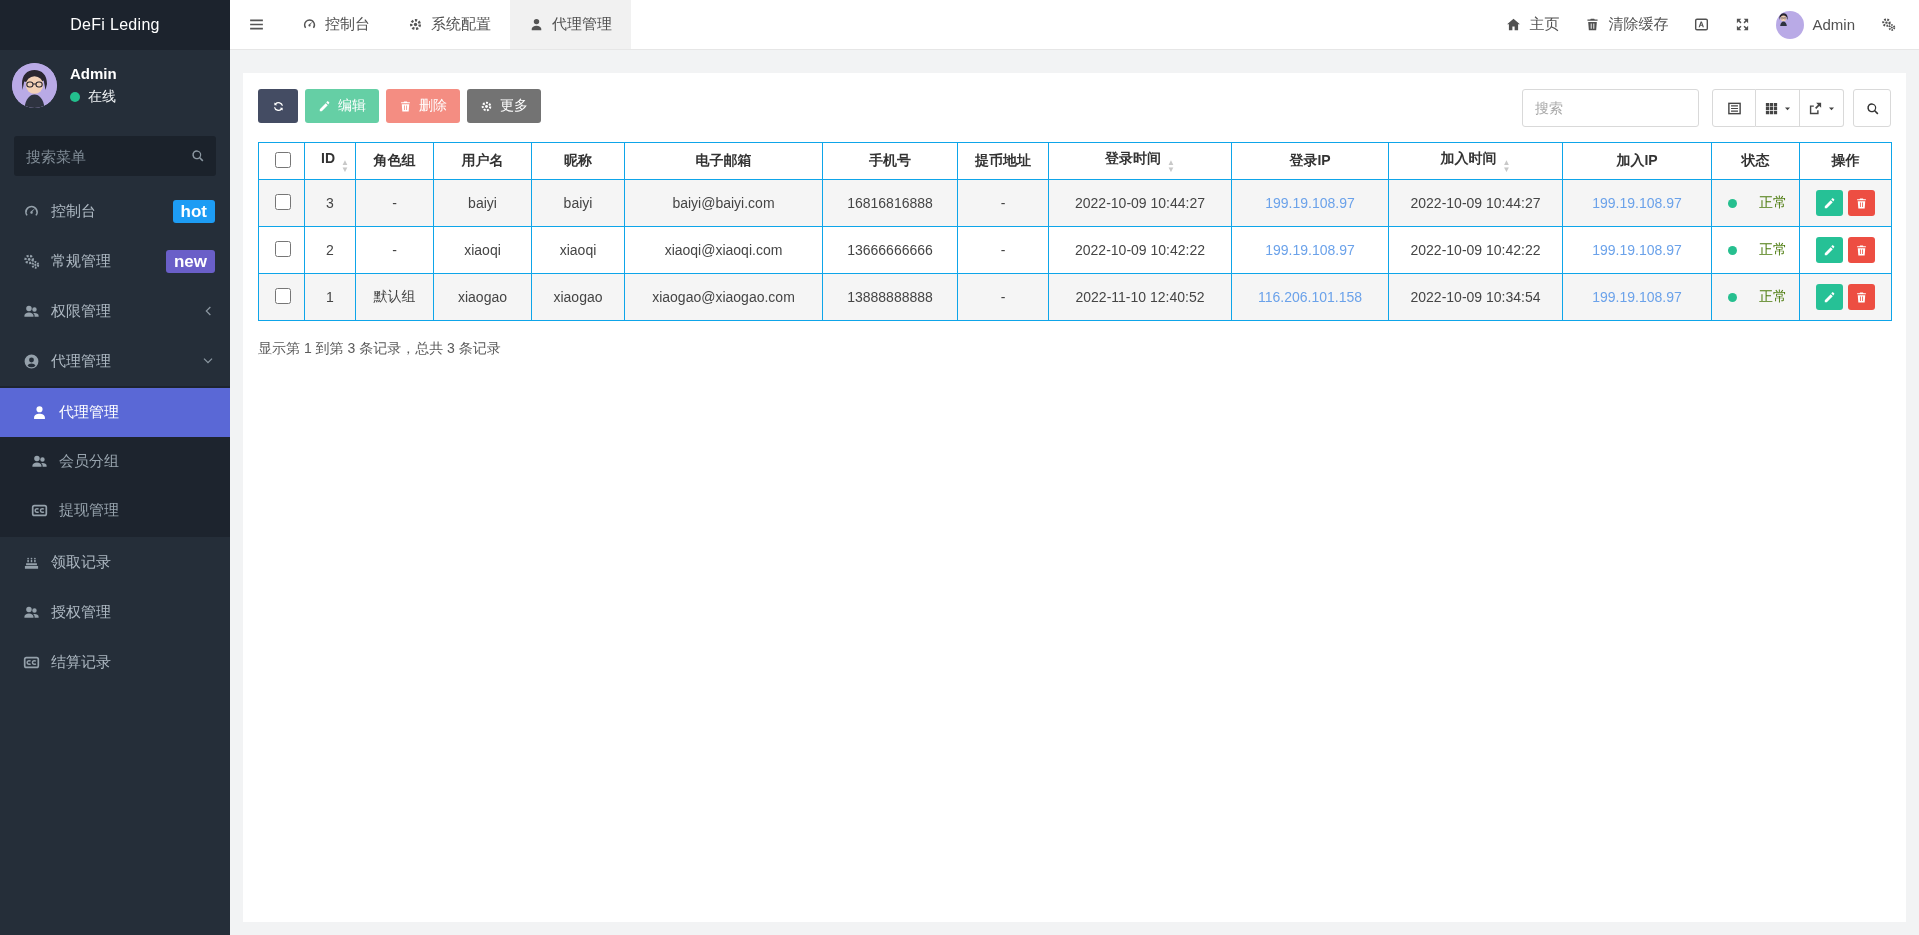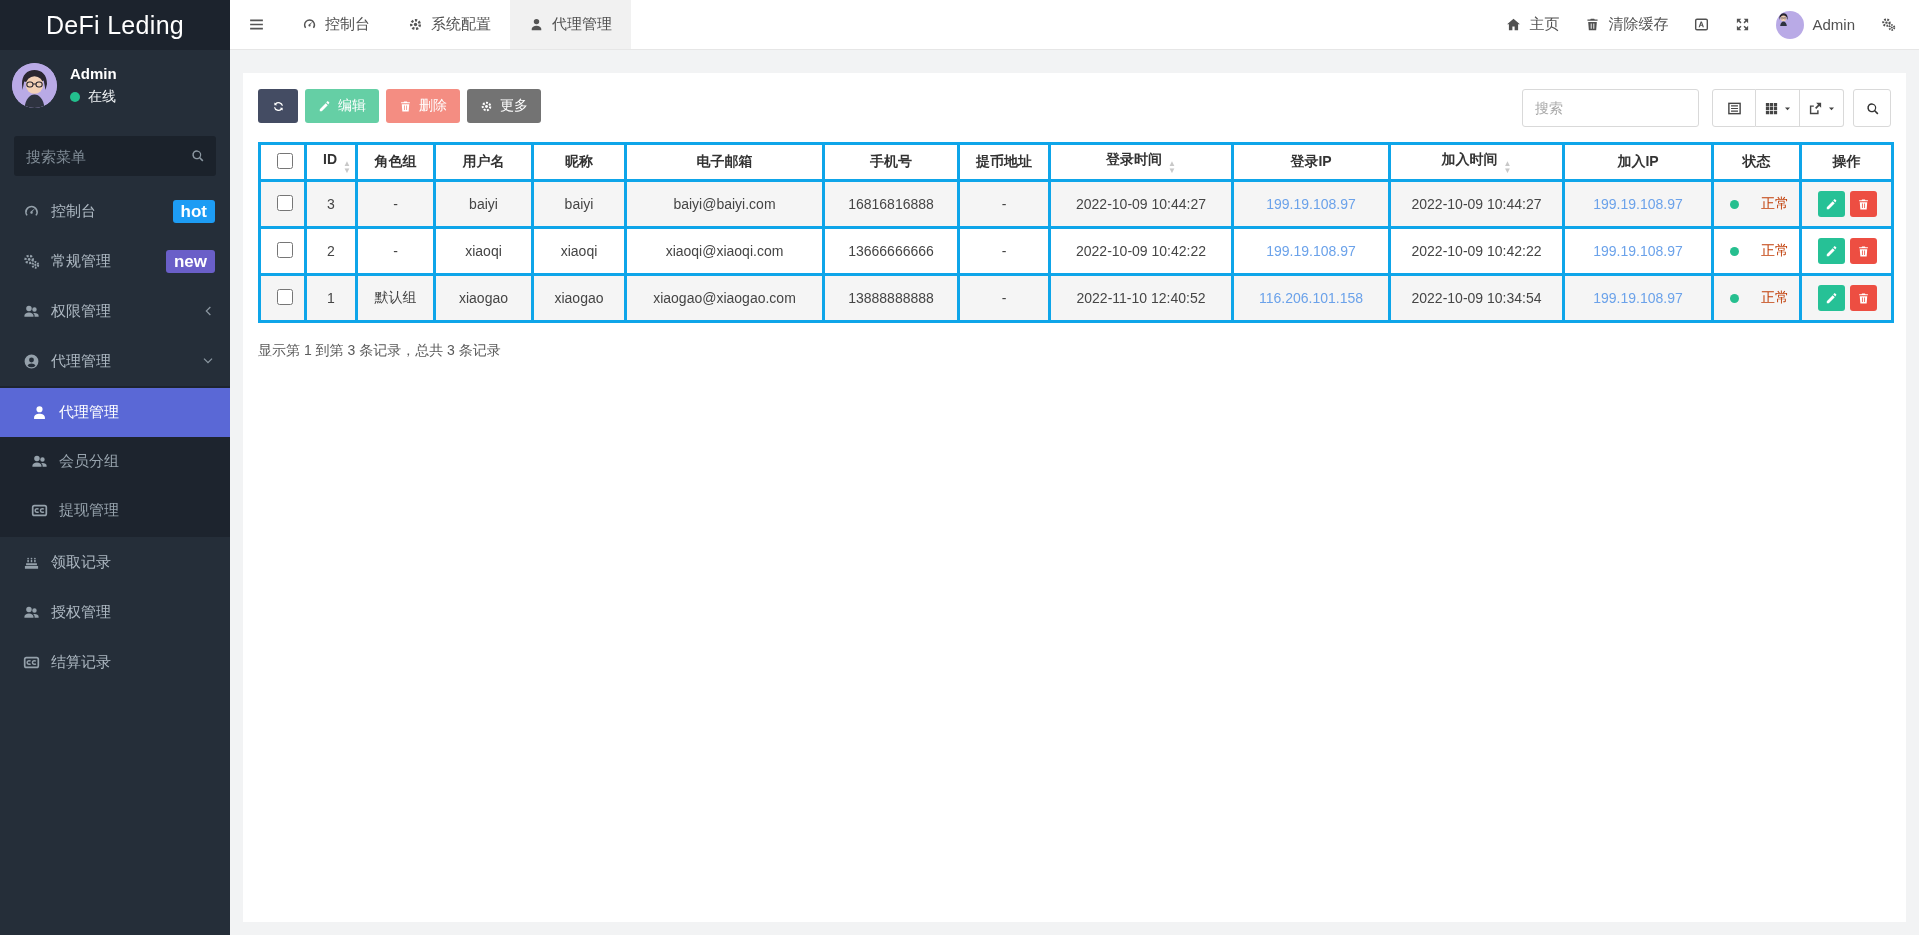--- a/index.html
+++ b/index.html
@@ -2,21 +2,21 @@
 <html><head>
 <meta charset="utf-8">
 <style>
   *{box-sizing:border-box}
   html,body{margin:0;padding:0}
   body{width:1919px;height:935px;overflow:hidden;background:#fff;
        font-family:"Liberation Sans","DejaVu Sans",sans-serif;font-size:14px;color:#444}
 
   
   .sidebar{position:fixed;left:0;top:0;bottom:0;width:230px;background:#252e39;z-index:5}
-  .sb-header{height:50px;background:#1c232d;color:#fff;font-size:25px;font-weight:500;
+  .sb-header{height:50px;background:#1c232d;color:#fff;font-size:16px;font-weight:500;
              display:flex;align-items:center;justify-content:center;letter-spacing:.3px}
   .profile{display:flex;align-items:center;gap:13px;padding:13px 12px 12px 12px}
   .avatar{width:45px;height:45px;border-radius:50%;overflow:hidden;background:#b9aae6;flex:none;cursor:pointer}
   .avatar svg,.navatar svg{display:block;width:100%;height:100%}
   .pname{font-weight:bold;color:#fff;font-size:15px;margin-bottom:6px}
   .pstatus{font-size:14px;color:#f0f3f5;display:flex;align-items:center;gap:8px}
   .dot{width:10px;height:10px;border-radius:50%;background:#23bf8d;display:inline-block}
   .menu-search{position:relative;margin:16px 14px 10px 14px}
   .menu-search input{width:100%;height:40px;background:#1b222b;border:none;border-radius:3px;
                      color:#c7ced4;padding:0 36px 0 12px;font-size:15px;outline:none;
@@ -69,26 +69,26 @@
   .vbtn{width:44px;height:38px;background:#fff;border:1px solid #d9d9d9;display:inline-flex;
         align-items:center;justify-content:center;gap:4px;color:#444;cursor:pointer;padding:0}
   .vbtn + .vbtn{border-left:none}
   .vbtn:first-child{border-radius:3px 0 0 3px}
   .vbtn:last-child{border-radius:0 3px 3px 0}
   .sbtn{width:38px;height:38px;margin-left:9px;border:1px solid #d9d9d9;border-radius:3px;
         background:#fff;color:#333;display:inline-flex;align-items:center;justify-content:center;cursor:pointer}
 
   
   table.grid{border-collapse:collapse;table-layout:fixed;width:1633px;font-size:14px}
-  .grid th,.grid td{border:3px solid #0ea5e9;text-align:center;padding:2px 16px;overflow:hidden;white-space:nowrap}
+  .grid th,.grid td{border:1px solid #0ea5e9;text-align:center;padding:2px 16px;overflow:hidden;white-space:nowrap}
   .grid th{height:37px;font-weight:bold;color:#333;background:#fff}
   .grid td{height:47px;color:#454545}
   .grid tbody tr:nth-child(odd){background:#f5f5f5}
   .ip{color:#6ba2ea;cursor:pointer;text-decoration:none}
-  .status{color:#c2410c;display:inline-flex;align-items:center;gap:22px}
+  .status{color:#4d7c0f;display:inline-flex;align-items:center;gap:22px}
   .sdot{width:9px;height:9px;border-radius:50%;background:#26bf8f;display:inline-block}
   .op{width:27px;height:26px;border-radius:3px;border:none;color:#fff;display:inline-flex;
       align-items:center;justify-content:center;cursor:pointer;padding:0}
   .op-edit{background:#26c196;margin-right:5px}
   .op-del{background:#ed4e42}
   .sorter{display:inline-flex;flex-direction:column;margin-left:6px;vertical-align:-2px}
   .sorter span{font-size:8px;line-height:7px;color:#c8c8c8}
   input[type="checkbox"]{width:16px;height:16px;margin:0;cursor:pointer}
   .summary{margin-top:19px;font-size:14px;color:#5a5a5a}
 

